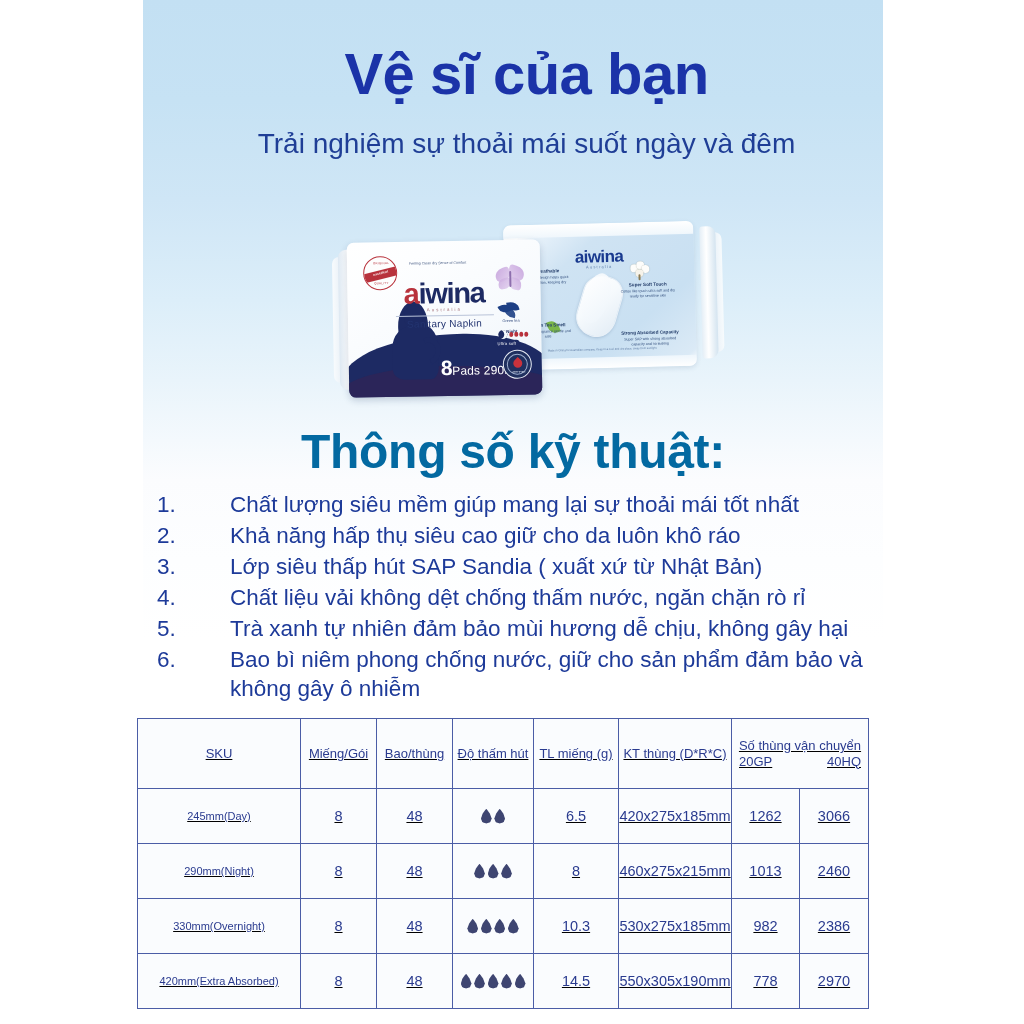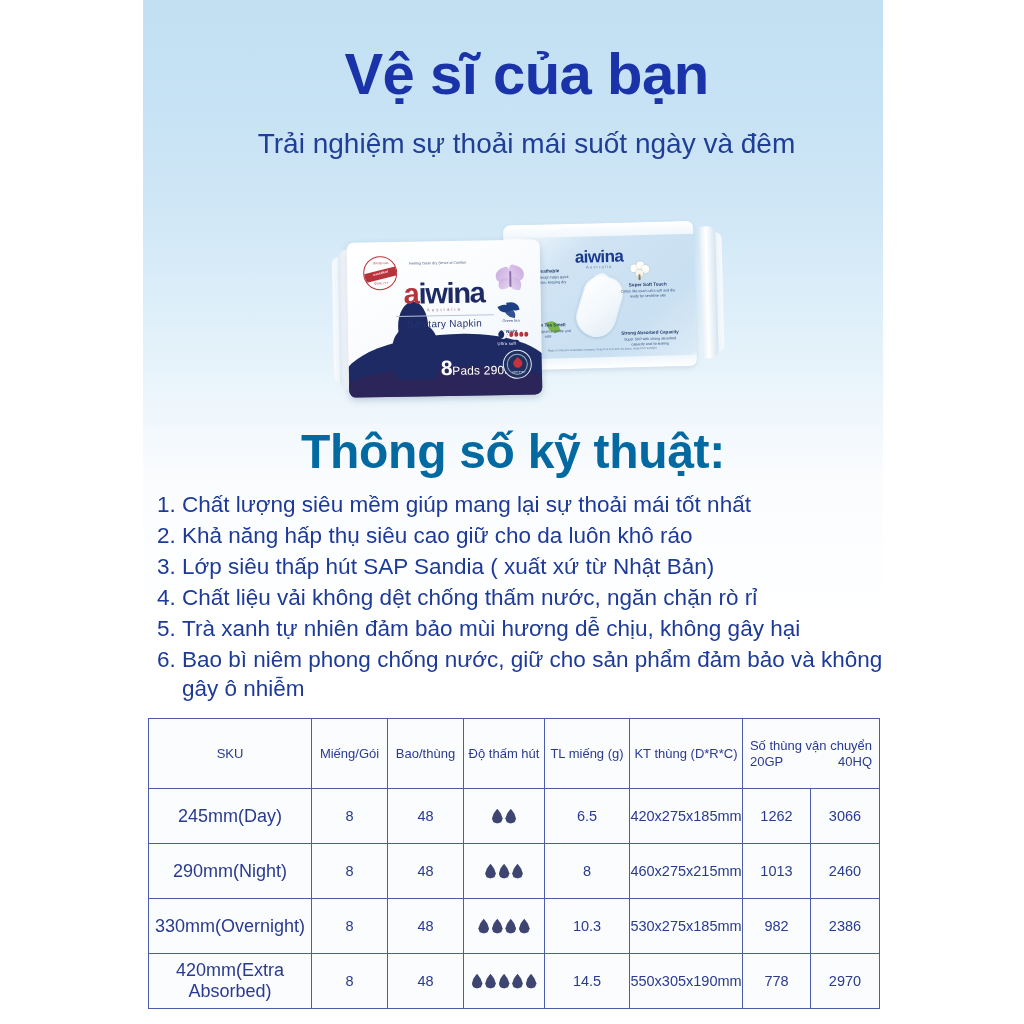--- a/index.html
+++ b/index.html
@@ -500,47 +500,48 @@
     font-size: 22.5px;
     color: #1d3a99;
     line-height: 1.29;
     margin-bottom: 2px;
   }
   #feature-list li .num {
     flex: 0 0 auto;
     width: 25px;
     text-align: left;
   }
-  #feature-list li .txt { flex: 1 1 auto; }
+  #feature-list li .txt { flex: 1 1 auto; margin-left: 48px; }
 
   
   #spec-table-wrap {
     position: absolute;
-    left: 148px;
+    left: 137px;
     top: 718px;
     width: 731px;
+    text-decoration: underline;
   }
   table#spec-table {
     width: 731px;
     border-collapse: collapse;
     background: #fafcfe;
     table-layout: fixed;
   }
   table#spec-table th,
   table#spec-table td {
     border: 1.3px solid #4b5da6;
     color: #2a3b8f;
     text-align: center;
     vertical-align: middle;
     font-weight: normal;
     background: #fafcfe;
   }
   table#spec-table thead th { height: 70px; font-size: 13px; line-height: 1.18; }
   table#spec-table tbody td { height: 55px; font-size: 14.5px; }
-  table#spec-table tbody td.sku { font-size: 18px; margin-top: 28px; }
+  table#spec-table tbody td.sku { font-size: 11px; margin-top: 28px; }
 
   .hdr-stack { display: flex; flex-direction: column; align-items: center; gap: 0px; }
   .hdr-stack .row2 {
     display: flex;
     justify-content: space-between;
     width: 100%;
     padding: 0 7px;
   }
 
   

